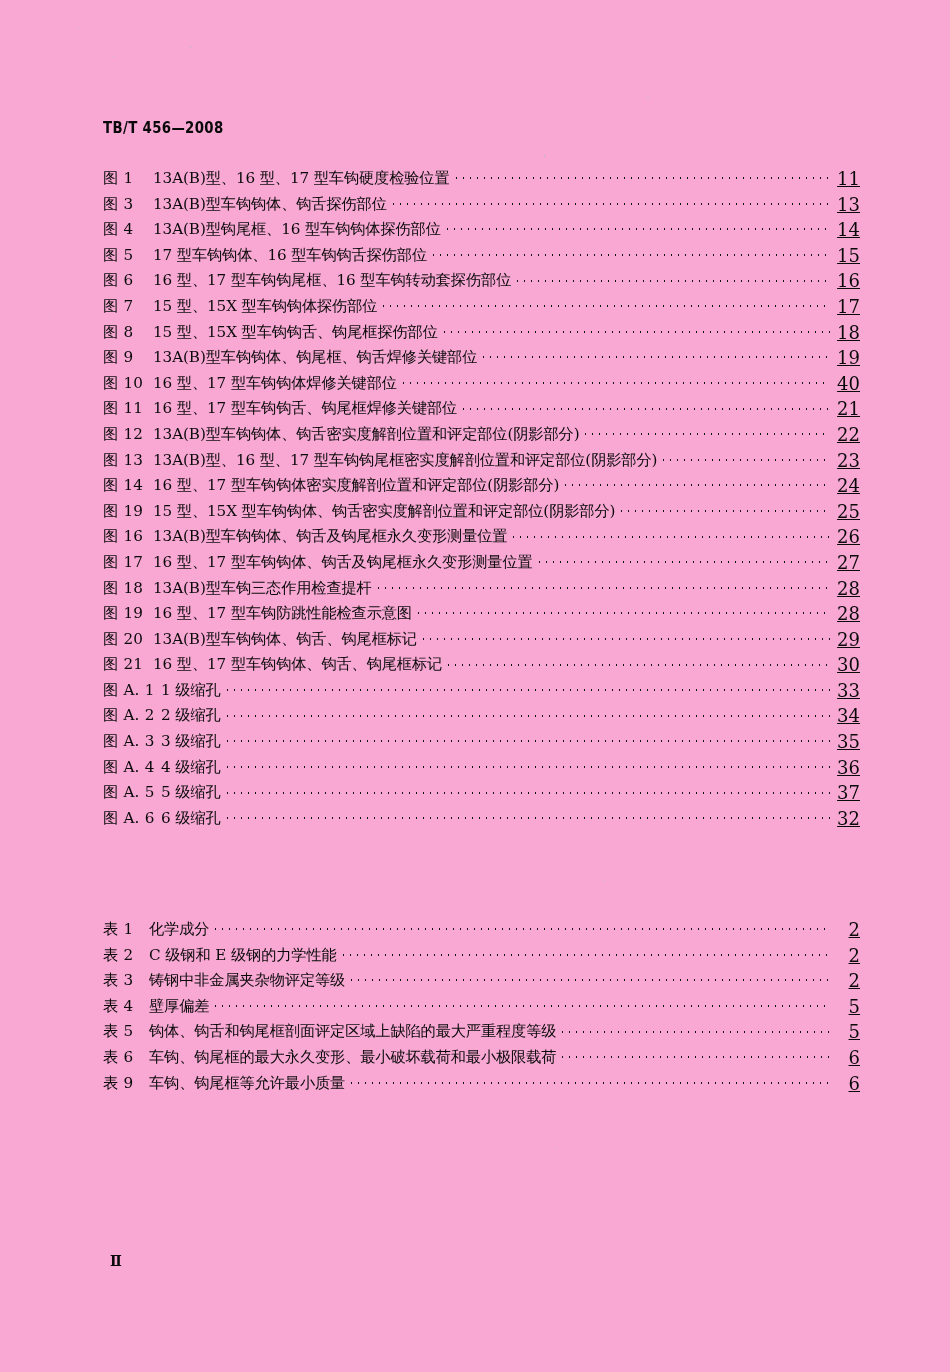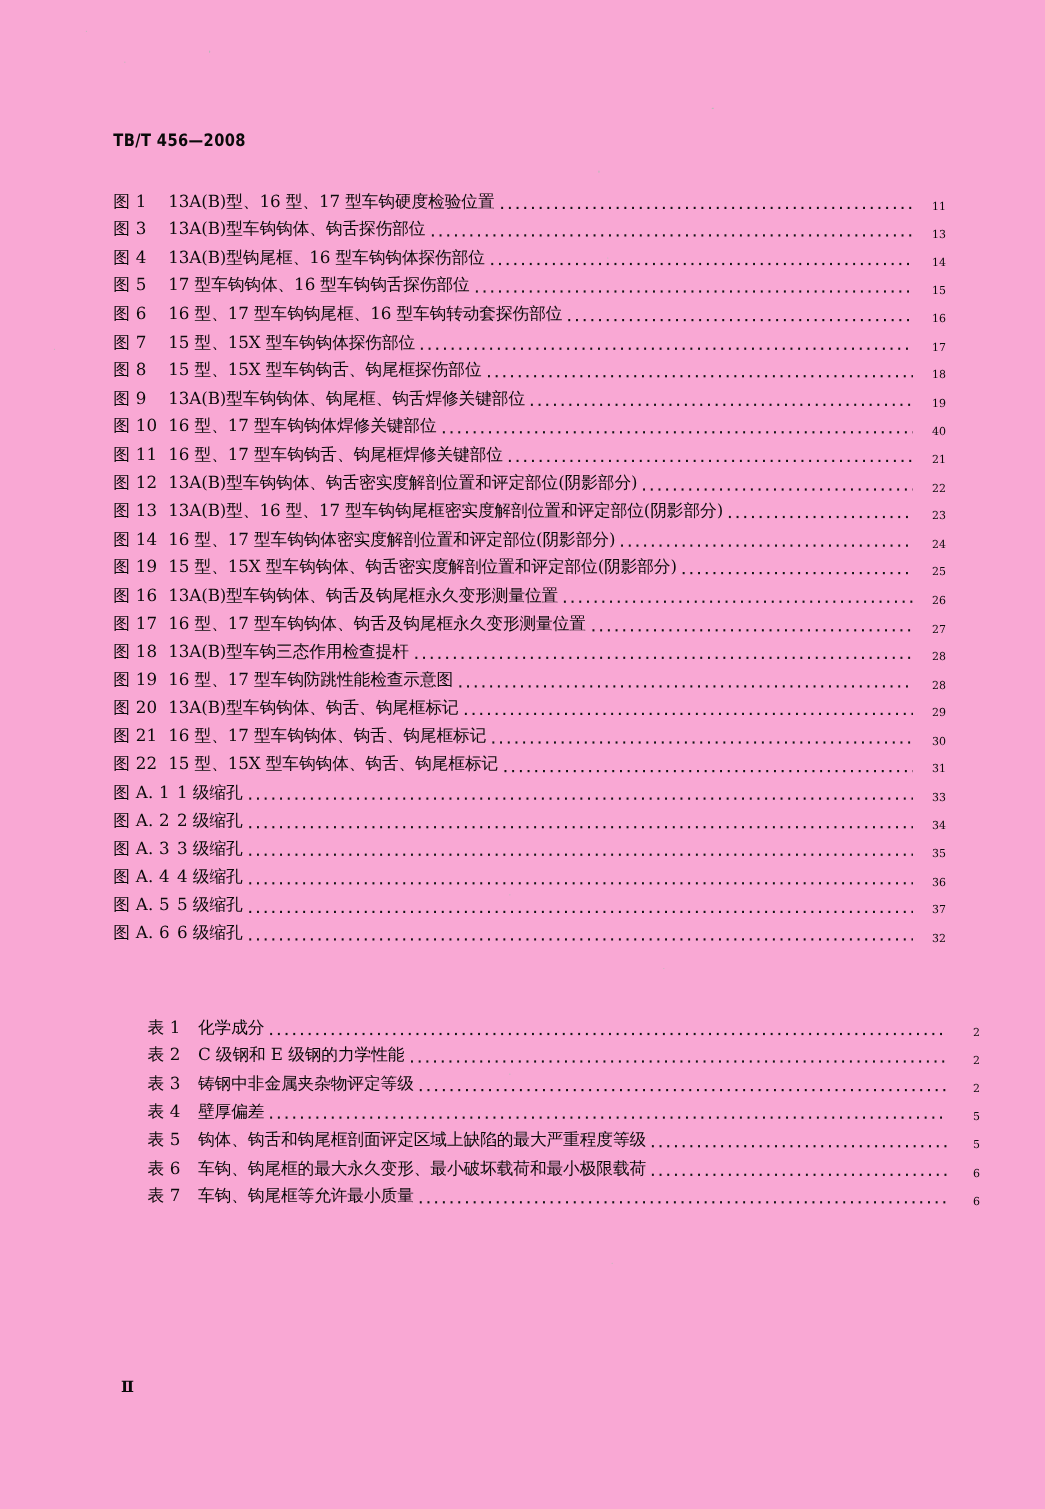--- a/index.html
+++ b/index.html
@@ -41,21 +41,21 @@
 
   .toc {
     position: absolute;
     left: 103px;
     top: 168px;
     width: 757px;
   }
 
   .entry {
     display: flex;
-    align-items: flex-end;
+    align-items: flex-start;
     height: 25.6px;
     font-size: 15.2px;
     white-space: nowrap;
   }
 
   .entry .num {
     flex: 0 0 auto;
     width: 50px;
     letter-spacing: 0.2px;
   }
@@ -82,29 +82,29 @@
     height: 2px;
     background-image: radial-gradient(circle, #111 0.9px, rgba(0,0,0,0) 1.1px);
     background-size: 7px 2px;
     background-repeat: repeat-x;
   }
 
   .entry .pg {
     flex: 0 0 auto;
     width: 26px;
     text-align: right;
-    font-size: 10px;
+    font-size: 18px;
+    text-decoration: underline;
   }
 
   .tables {
     position: absolute;
     left: 103px;
     top: 919px;
     width: 757px;
-    margin-left: 31px;
   }
   .tables .entry .num { width: 46px; }
 
   .footer {
     position: absolute;
     left: 110px;
     top: 1253px;
     font-family: "DejaVu Serif", "Liberation Serif", serif;
     font-weight: bold;
     font-size: 14px;
@@ -232,26 +232,20 @@
         <span class="title">13A(B)型车钩钩体、钩舌、钩尾框标记</span>
         <span class="lead"></span>
         <span class="pg">29</span>
       </div>
       <div class="entry">
         <span class="num">图 21</span>
         <span class="title">16 型、17 型车钩钩体、钩舌、钩尾框标记</span>
         <span class="lead"></span>
         <span class="pg">30</span>
       </div>
-      <div class="entry">
-        <span class="num">图 22</span>
-        <span class="title">15 型、15X 型车钩钩体、钩舌、钩尾框标记</span>
-        <span class="lead"></span>
-        <span class="pg">31</span>
-      </div>
       <div class="entry app">
         <span class="num">图 A. 1</span>
         <span class="title">1 级缩孔</span>
         <span class="lead"></span>
         <span class="pg">33</span>
       </div>
       <div class="entry app">
         <span class="num">图 A. 2</span>
         <span class="title">2 级缩孔</span>
         <span class="lead"></span>
@@ -314,21 +308,21 @@
         <span class="lead"></span>
         <span class="pg">5</span>
       </div>
       <div class="entry">
         <span class="num">表 6</span>
         <span class="title">车钩、钩尾框的最大永久变形、最小破坏载荷和最小极限载荷</span>
         <span class="lead"></span>
         <span class="pg">6</span>
       </div>
       <div class="entry">
-        <span class="num">表 7</span>
+        <span class="num">表 9</span>
         <span class="title">车钩、钩尾框等允许最小质量</span>
         <span class="lead"></span>
         <span class="pg">6</span>
       </div>
     </div>
 
   <div class="footer">Ⅱ</div>
 
 <div class="speck" style="left: 77.9487px; top: 28.0498px; width: 1.4px; height: 1.4px;"></div>
     <div class="speck" style="left: 190px; top: 46.3431px; width: 1.2px; height: 1.2px;"></div>

